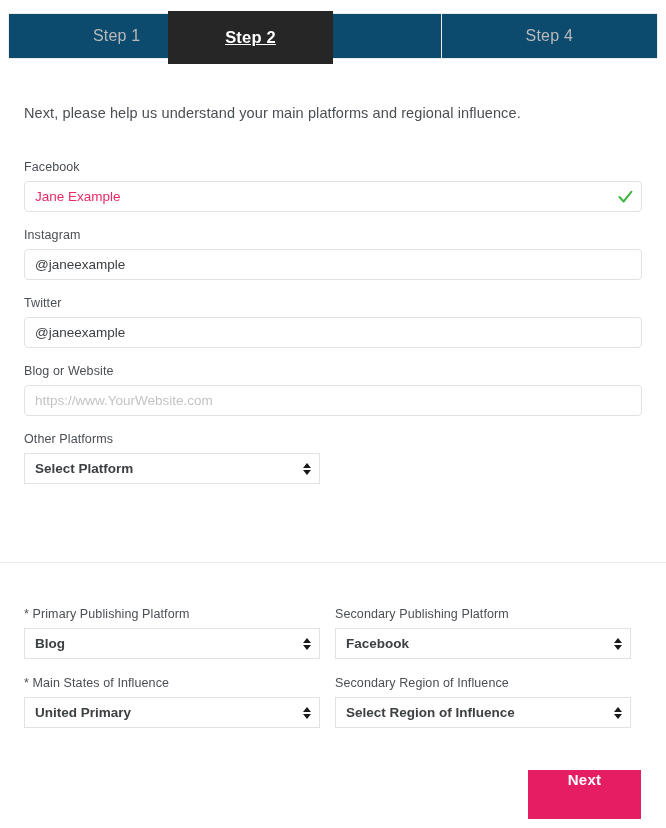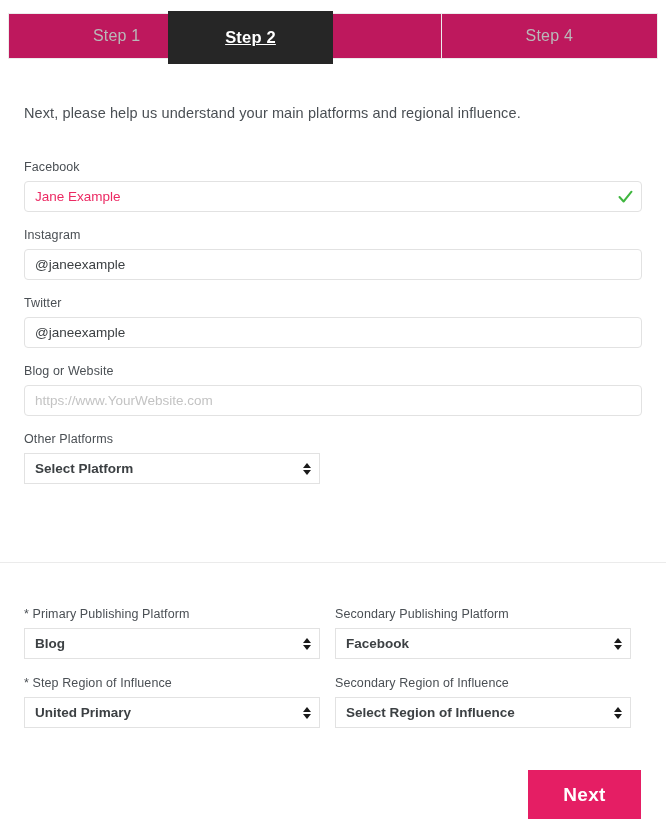--- a/index.html
+++ b/index.html
@@ -23,21 +23,21 @@
     height: 74px;
     width: 666px;
   }
   .tab-strip {
     position: absolute;
     left: 8px;
     top: 13px;
     width: 650px;
     height: 46px;
     border: 1px solid #ececec;
-    background: #be185d;
+    background: #0c4a6e;
     display: flex;
   }
   .tab {
     flex: 1 1 0;
     display: flex;
     align-items: center;
     justify-content: center;
     font-size: 16px;
     color: #b9b9b9;
     letter-spacing: 0.2px;
@@ -193,26 +193,25 @@
   .next-btn {
     position: absolute;
     left: 528px;
     top: 770px;
     width: 113px;
     height: 49px;
     background: #e51e64;
     color: #ffffff;
     border: none;
     font-family: "Liberation Sans", sans-serif;
-    font-size: 19px;
+    font-size: 15px;
     font-weight: 600;
     letter-spacing: 0.3px;
     cursor: pointer;
     display: flex;
-    align-items: center;
     justify-content: center;
   }
 </style>
 </head>
 <body>
 
 <div class="tabs">
   <div class="tab-strip">
     <div class="tab">
       <span>Step 1</span>
@@ -305,21 +304,21 @@
         <span class="select-arrow">
           <span class="up"></span>
             <span class="dn"></span>
         </span>
       </div>
     </div>
   </div>
 
   <div class="grid-row">
     <div class="grid-col">
-      <span class="label">* Step Region of Influence</span>
+      <span class="label">* Main States of Influence</span>
       <div class="select-wrap">
         <div class="select-box select-sm">
           <span>United Primary</span>
         </div>
         <span class="select-arrow">
           <span class="up"></span>
             <span class="dn"></span>
         </span>
       </div>
     </div>

